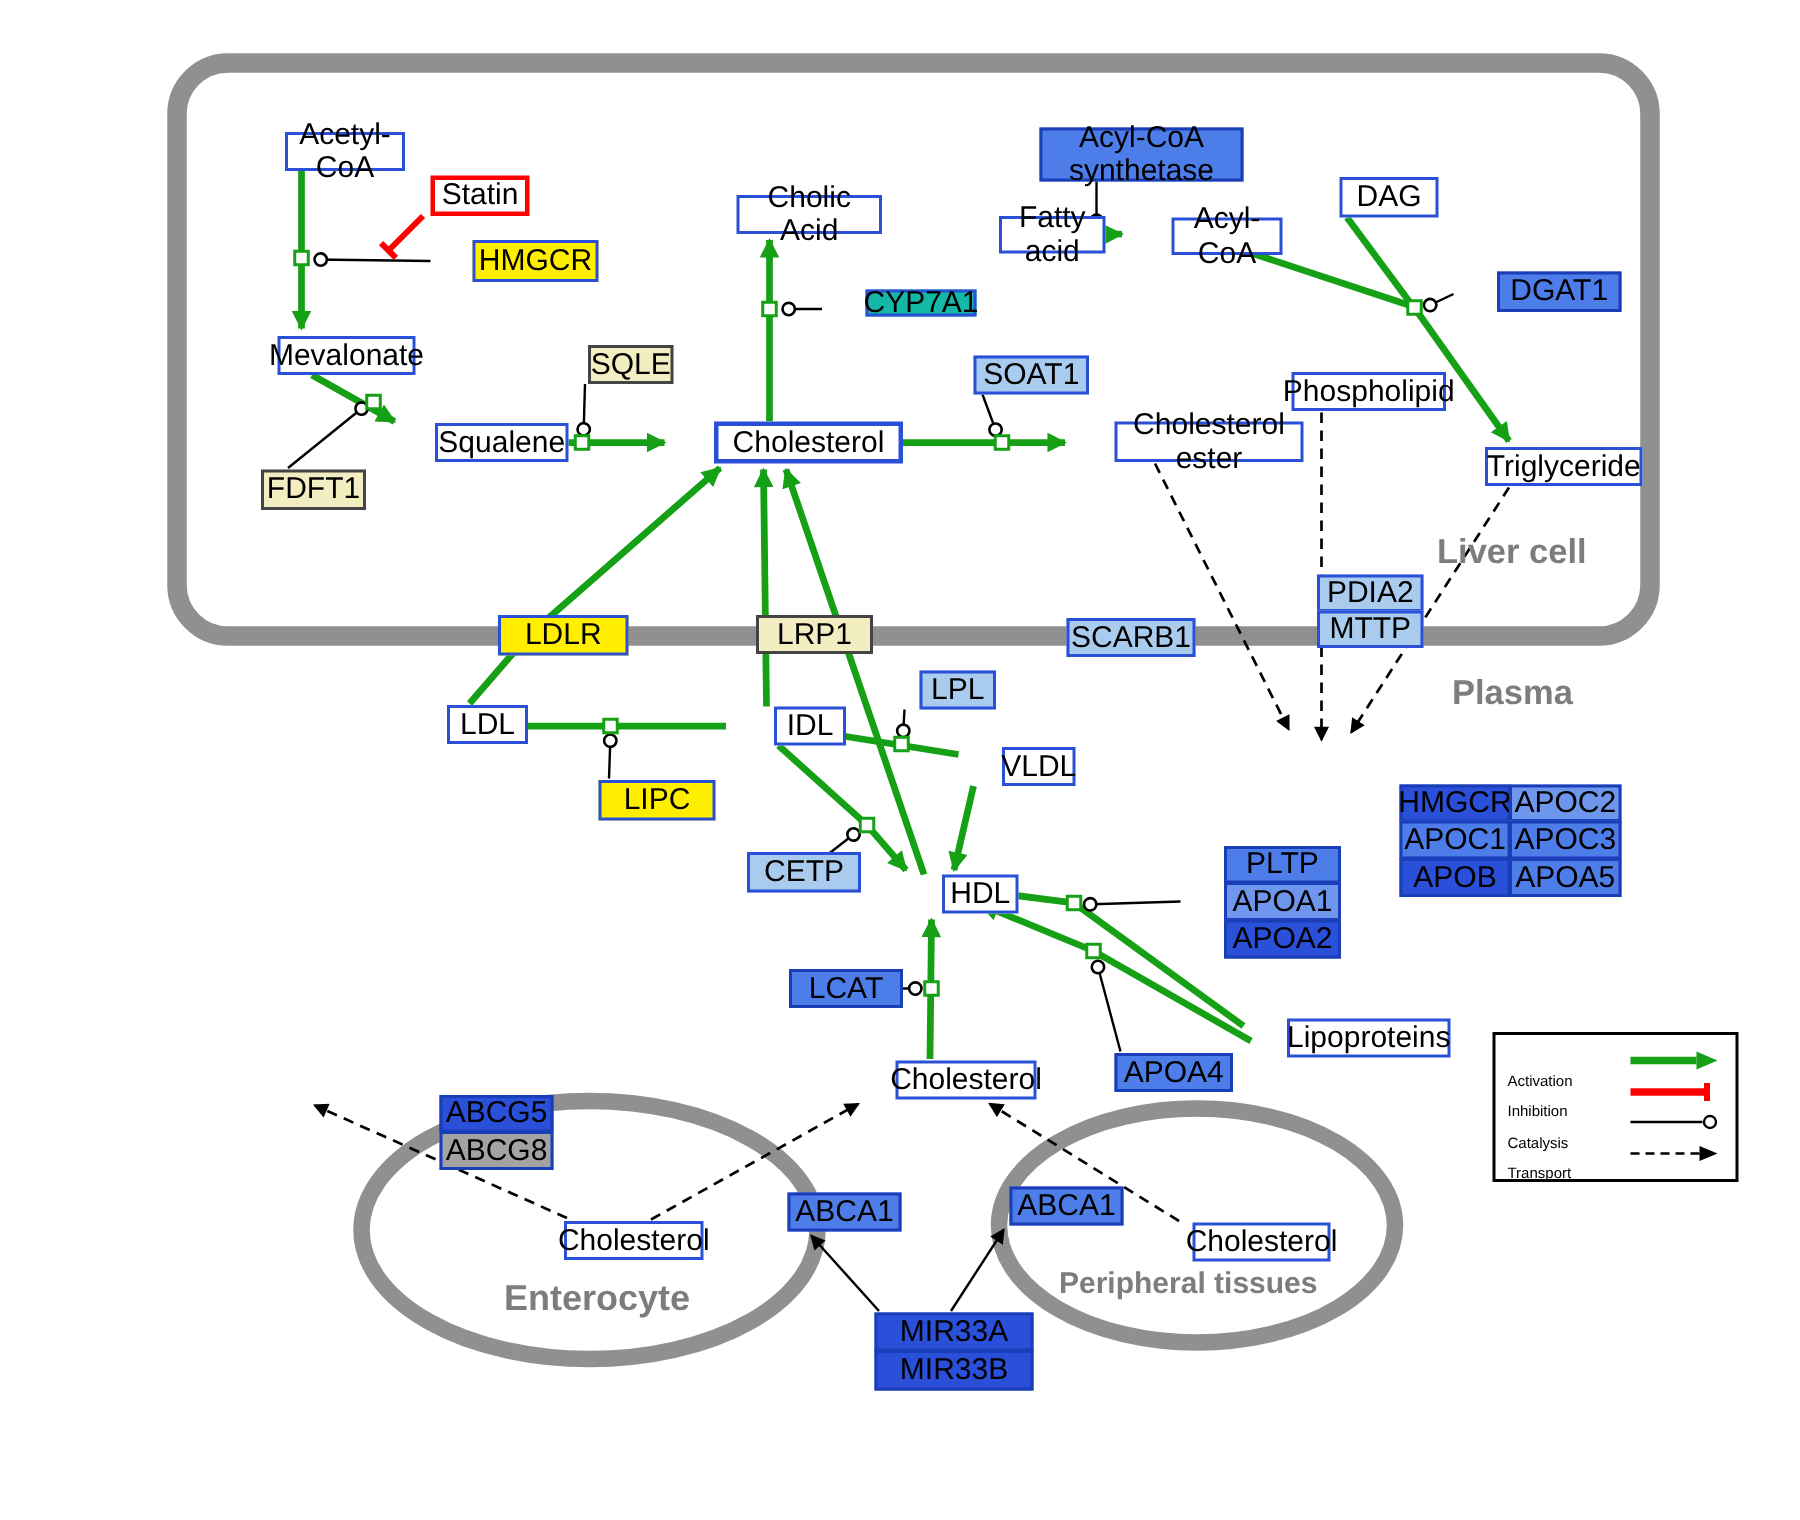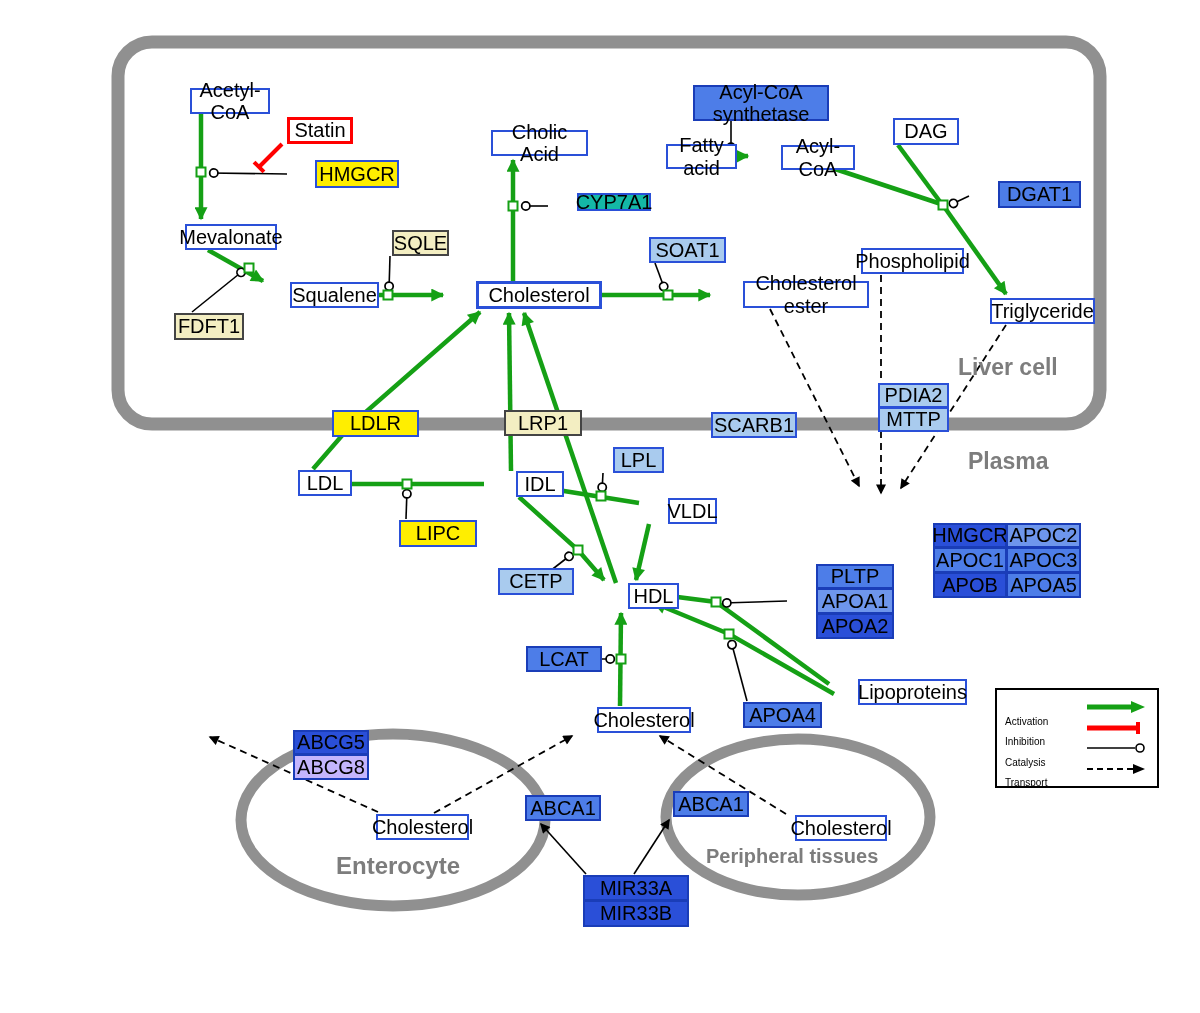--- a/index.html
+++ b/index.html
@@ -137,21 +137,21 @@
       <div class="node" style="left: 977px; top: 523px; width: 75px; height: 25px; background: rgb(110, 150, 236); border: 2px solid rgb(26, 61, 184);">APOC2</div>
       <div class="node" style="left: 904px; top: 547px; width: 74px; height: 26px; background: rgb(77, 125, 232); border: 2px solid rgb(26, 61, 184);">APOC1</div>
       <div class="node" style="left: 977px; top: 547px; width: 75px; height: 26px; background: rgb(77, 125, 232); border: 2px solid rgb(26, 61, 184);">APOC3</div>
       <div class="node" style="left: 904px; top: 572px; width: 74px; height: 26px; background: rgb(42, 79, 216); border: 2px solid rgb(26, 61, 184);">APOB</div>
       <div class="node" style="left: 977px; top: 572px; width: 75px; height: 26px; background: rgb(77, 125, 232); border: 2px solid rgb(26, 61, 184);">APOA5</div>
       <div class="node" style="left: 497px; top: 646px; width: 76px; height: 26px; background: rgb(77, 125, 232); border: 2px solid rgb(26, 61, 184);">LCAT</div>
       <div class="node" style="left: 714px; top: 702px; width: 79px; height: 26px; background: rgb(77, 125, 232); border: 2px solid rgb(26, 61, 184);">APOA4</div>
       <div class="node" style="left: 829px; top: 679px; width: 109px; height: 26px; background: rgb(255, 255, 255); border: 2px solid rgb(42, 80, 216);">Lipoproteins</div>
       <div class="node" style="left: 568px; top: 707px; width: 94px; height: 26px; background: rgb(255, 255, 255); border: 2px solid rgb(42, 80, 216);">Cholesterol</div>
       <div class="node" style="left: 264px; top: 730px; width: 76px; height: 25px; background: rgb(42, 79, 216); border: 2px solid rgb(26, 61, 184);">ABCG5</div>
-      <div class="node" style="left: 264px; top: 754px; width: 76px; height: 26px; background: #c4b5fd; border: 2px solid rgb(26, 61, 184);">ABCG8</div>
+      <div class="node" style="left: 264px; top: 754px; width: 76px; height: 26px; background: #a3a3a3; border: 2px solid rgb(26, 61, 184);">ABCG8</div>
       <div class="node" style="left: 347px; top: 814px; width: 93px; height: 26px; background: rgb(255, 255, 255); border: 2px solid rgb(42, 80, 216);">Cholesterol</div>
       <div class="node" style="left: 496px; top: 795px; width: 76px; height: 26px; background: rgb(77, 125, 232); border: 2px solid rgb(26, 61, 184);">ABCA1</div>
       <div class="node" style="left: 644px; top: 791px; width: 76px; height: 26px; background: rgb(77, 125, 232); border: 2px solid rgb(26, 61, 184);">ABCA1</div>
       <div class="node" style="left: 766px; top: 815px; width: 92px; height: 26px; background: rgb(255, 255, 255); border: 2px solid rgb(42, 80, 216);">Cholesterol</div>
       <div class="node" style="left: 554px; top: 875px; width: 106px; height: 26px; background: rgb(42, 79, 216); border: 2px solid rgb(26, 61, 184);">MIR33A</div>
       <div class="node" style="left: 554px; top: 900px; width: 106px; height: 27px; background: rgb(42, 79, 216); border: 2px solid rgb(26, 61, 184);">MIR33B</div>
     </div>
   <div id="labels-layer">
       <div class="comp-label" style="left: 958px; top: 354px; font-size: 23px;">Liver cell</div>
       <div class="comp-label" style="left: 968px; top: 448px; font-size: 23px;">Plasma</div>

